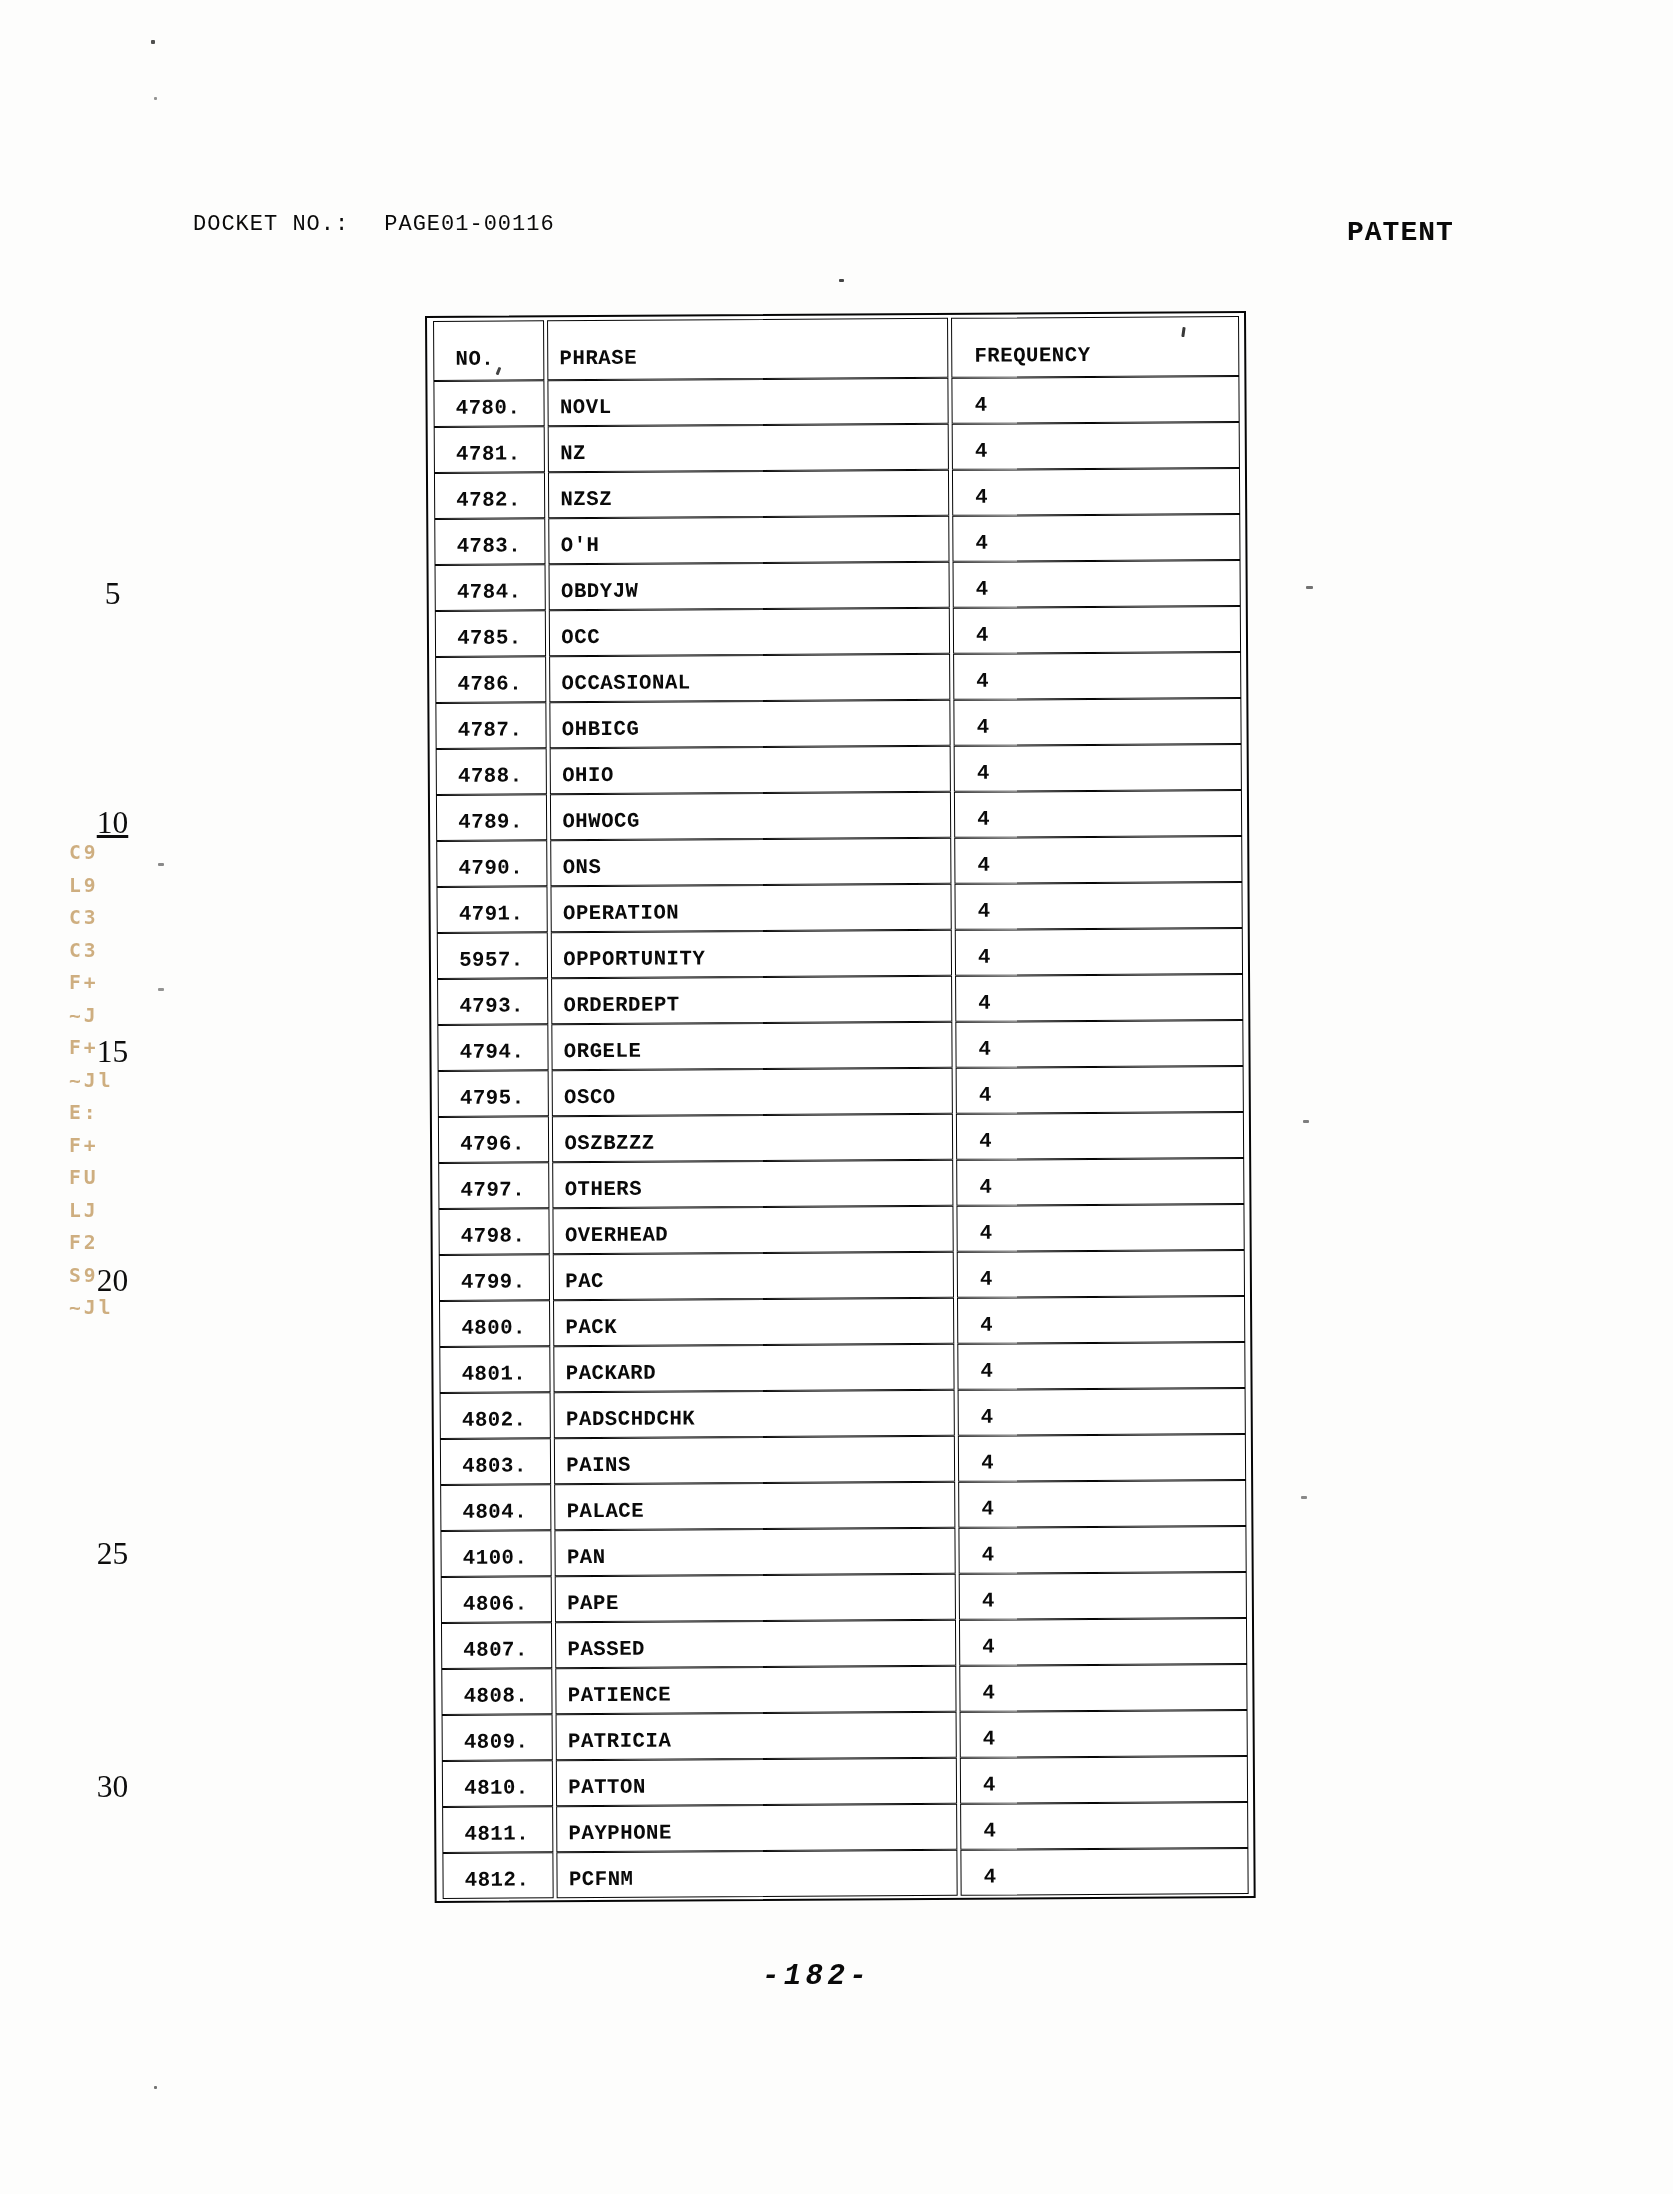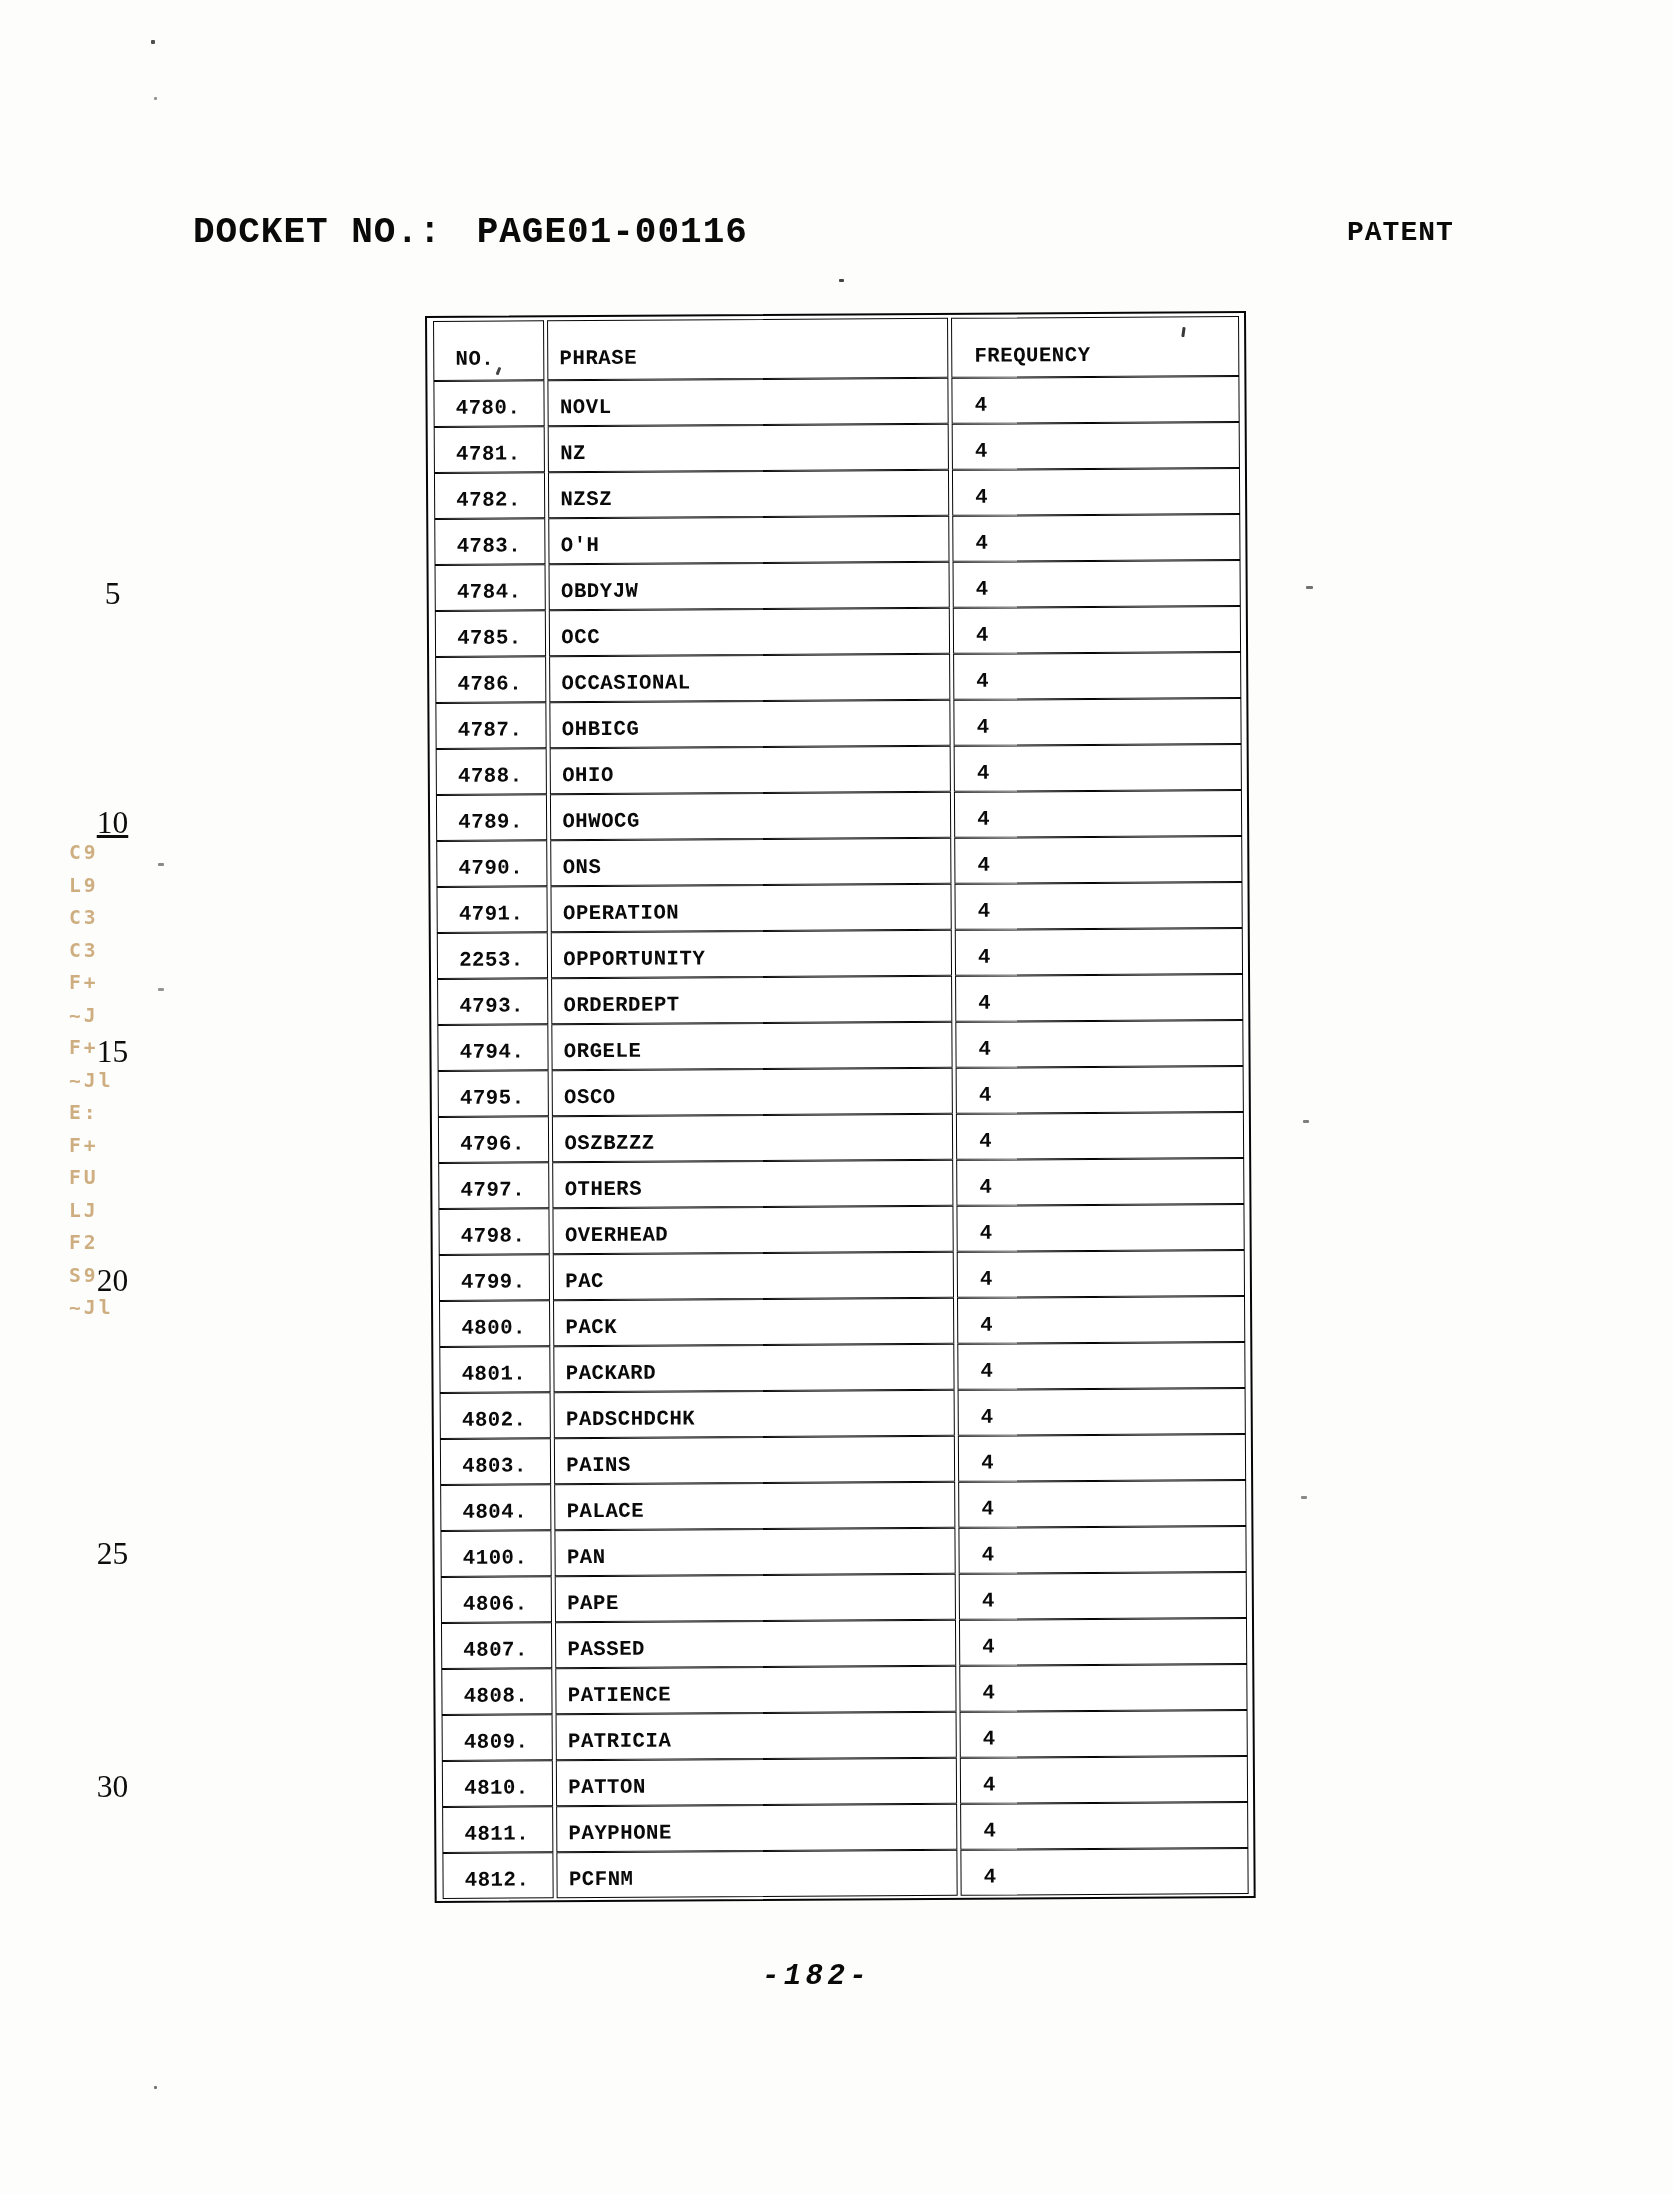--- a/index.html
+++ b/index.html
@@ -11,22 +11,22 @@
     color: #0a0a0a;
     font-family: "Liberation Mono", monospace;
     overflow: hidden;
   }
 
   
   .docket-line {
     position: absolute;
     left: 193px;
     top: 212px;
-    font-size: 36px;
-    font-weight: bold;
+    font-size: 22px;
+    font-weight: normal;
     letter-spacing: 1px;
     white-space: nowrap;
   }
   .docket-gap { display: inline-block; width: 35px; }
   .patent-label {
     position: absolute;
     left: 1347px;
     top: 217px;
     font-size: 28px;
     font-weight: bold;
@@ -232,21 +232,21 @@
             <td class="col-no">4790.</td>
             <td class="col-phrase">ONS</td>
             <td class="col-frequency">4</td>
           </tr>
           <tr>
             <td class="col-no">4791.</td>
             <td class="col-phrase">OPERATION</td>
             <td class="col-frequency">4</td>
           </tr>
           <tr>
-            <td class="col-no">2253.</td>
+            <td class="col-no">5957.</td>
             <td class="col-phrase">OPPORTUNITY</td>
             <td class="col-frequency">4</td>
           </tr>
           <tr>
             <td class="col-no">4793.</td>
             <td class="col-phrase">ORDERDEPT</td>
             <td class="col-frequency">4</td>
           </tr>
           <tr>
             <td class="col-no">4794.</td>

